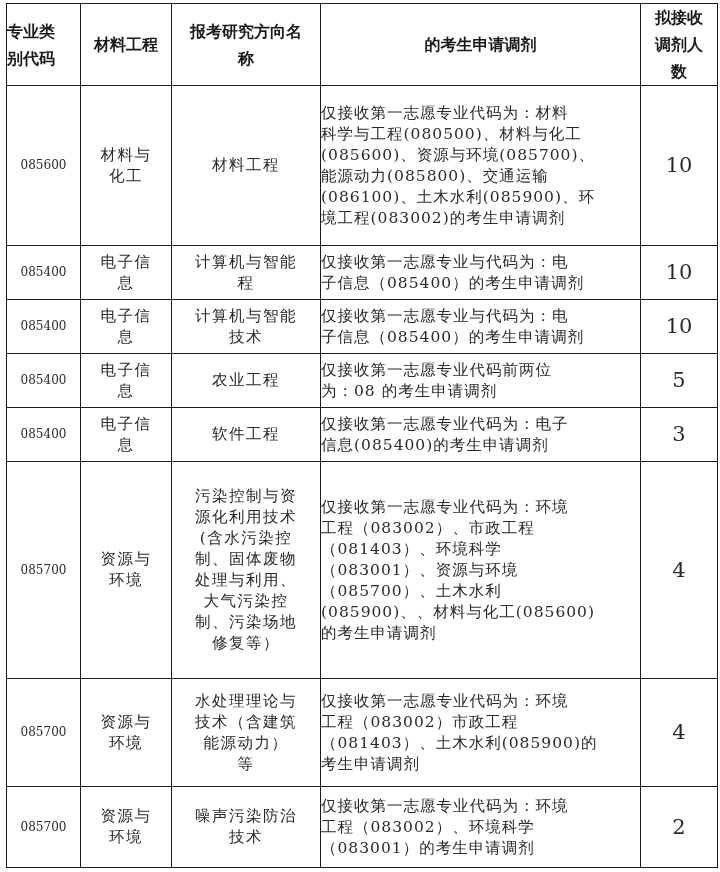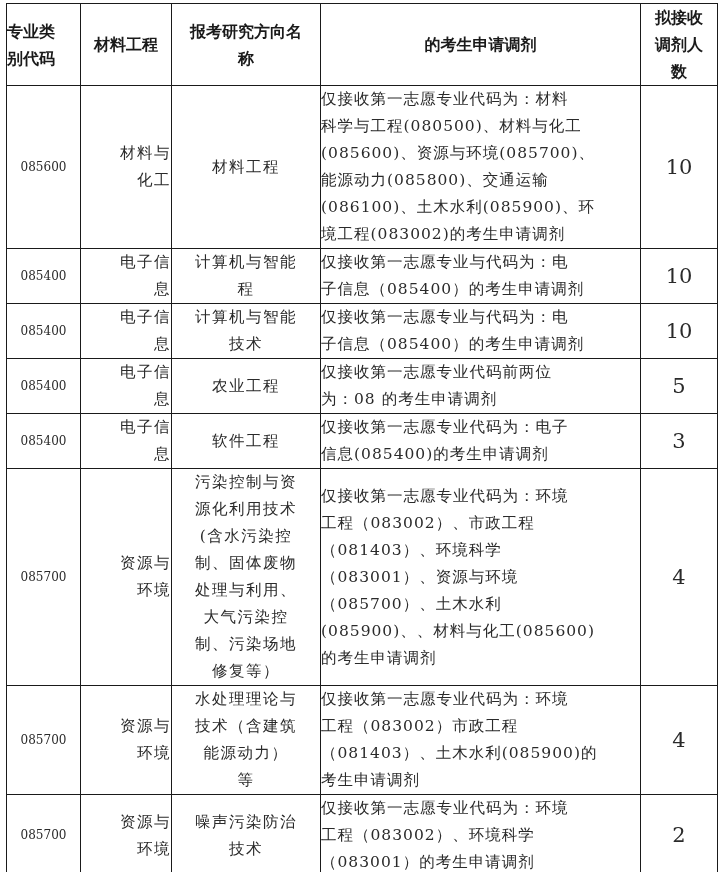--- a/index.html
+++ b/index.html
@@ -5,23 +5,23 @@
   html, body { margin: 0; padding: 0; background: #ffffff; }
   body { width: 720px; height: 872px; position: relative; overflow: hidden;
          font-family: "DejaVu Serif", "Liberation Serif", serif; color: #2a2a2a; }
   table.adj { position: absolute; left: 6px; top: 3px; width: 711px;
               border-collapse: collapse; table-layout: fixed; }
   table.adj td, table.adj th { border: 1.5px solid #1a1a1a; padding: 0; vertical-align: middle; }
   th { font-family: "DejaVu Sans", "Liberation Sans", sans-serif; font-weight: bold;
        font-size: 16px; line-height: 27px; color: #1a1a1a; }
   th.c1 { text-align: left; padding-left: 9px; margin-left: 40px; }
   th.c2, th.c3, th.c4, th.c5 { text-align: center; }
-  td { font-size: 15.5px; line-height: 27px; letter-spacing: 1.5px; }
+  td { font-size: 15.5px; line-height: 21px; letter-spacing: 1.5px; }
   td.code { text-align: center; letter-spacing: 0; font-size: 12px; }
-  td.cat { text-align: right; padding-left: 10px; }
+  td.cat { text-align: center; padding-left: 10px; }
   td.dir { text-align: center; padding-left: 10px; padding-right: 4px; }
   td.req { text-align: left; padding-left: 9px; padding-right: 4px; letter-spacing: 1px; }
   td.num { text-align: center; font-size: 21px; letter-spacing: 0; }
   .wrap { white-space: pre-line; }
 </style>
 </head>
 <body>
 
 <table class="adj">
   <colgroup>

